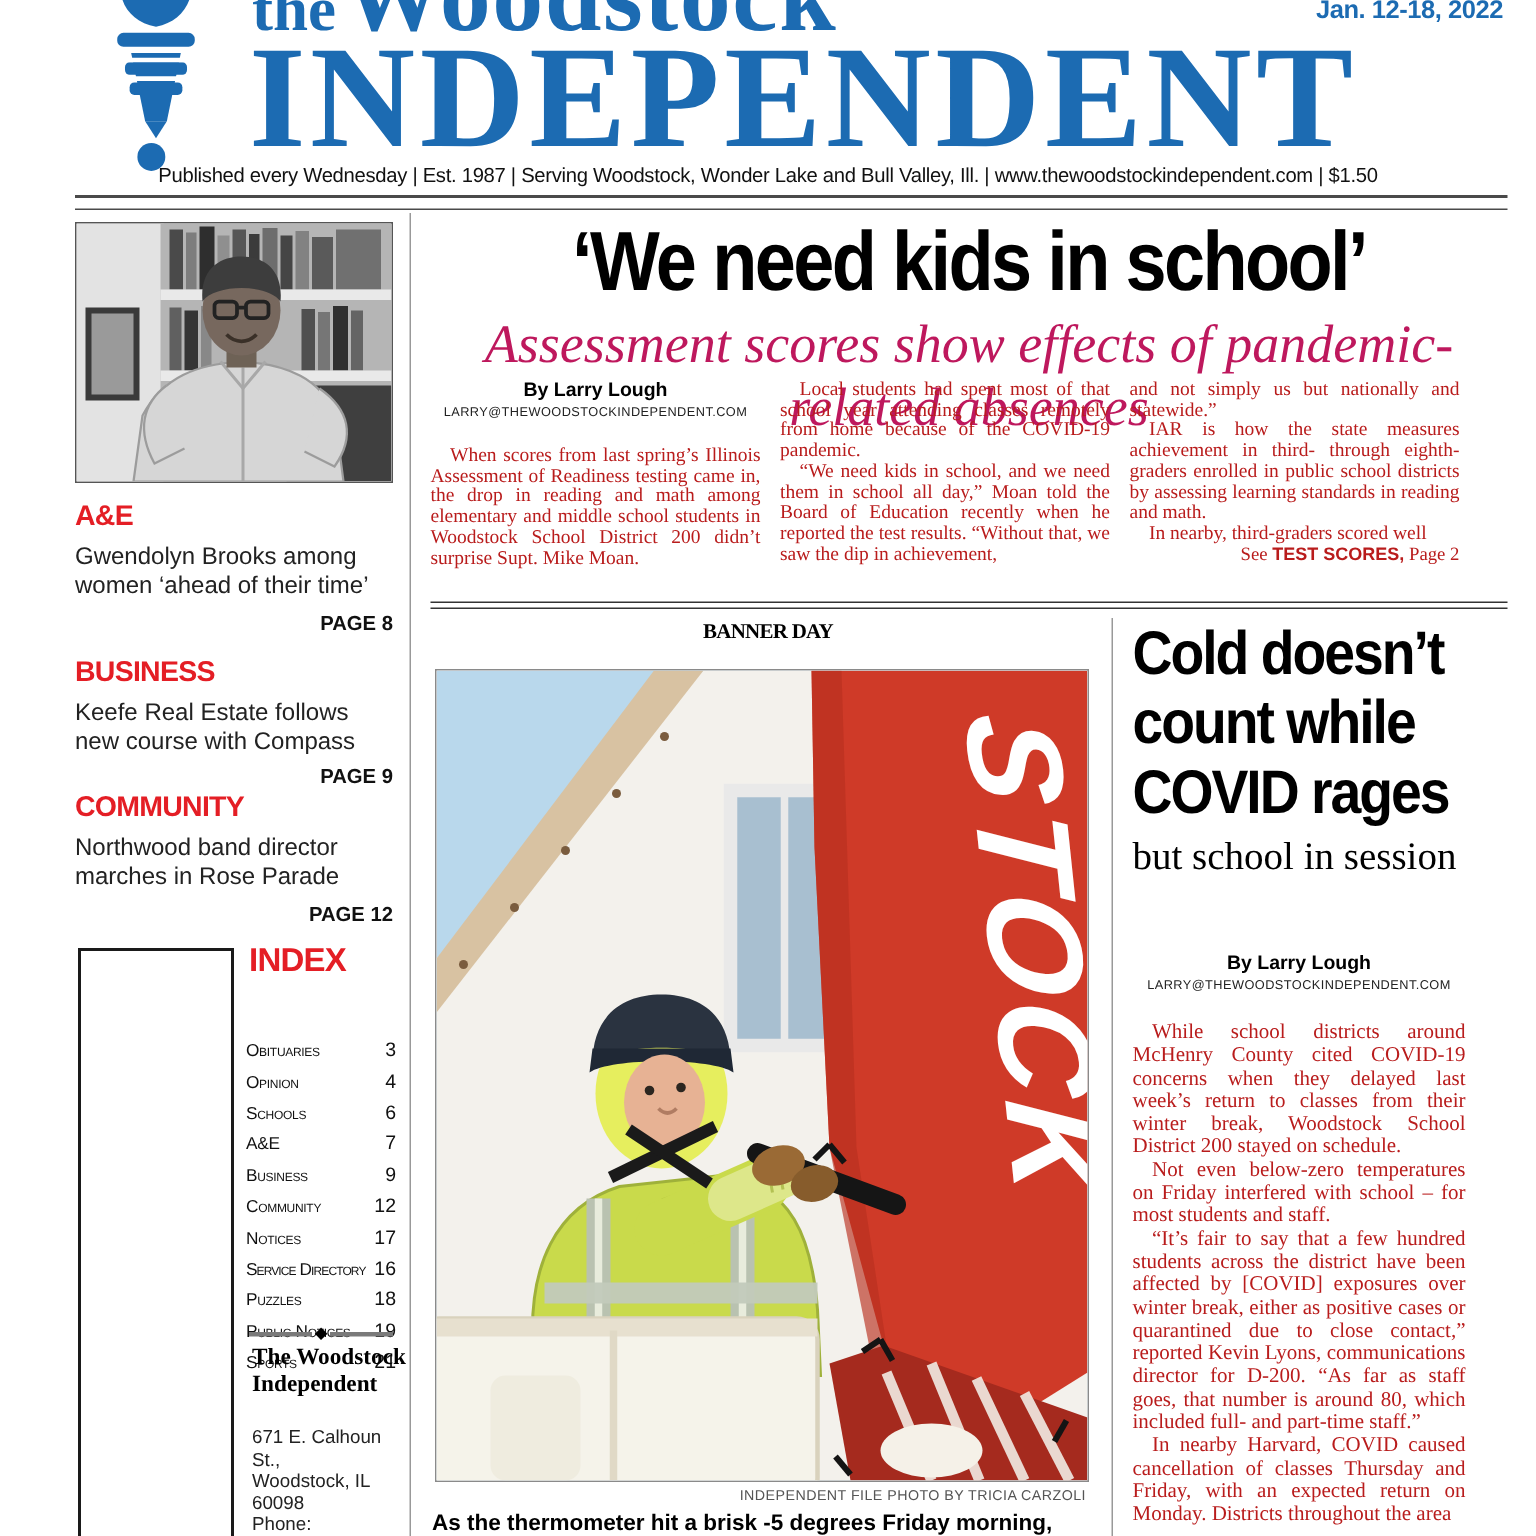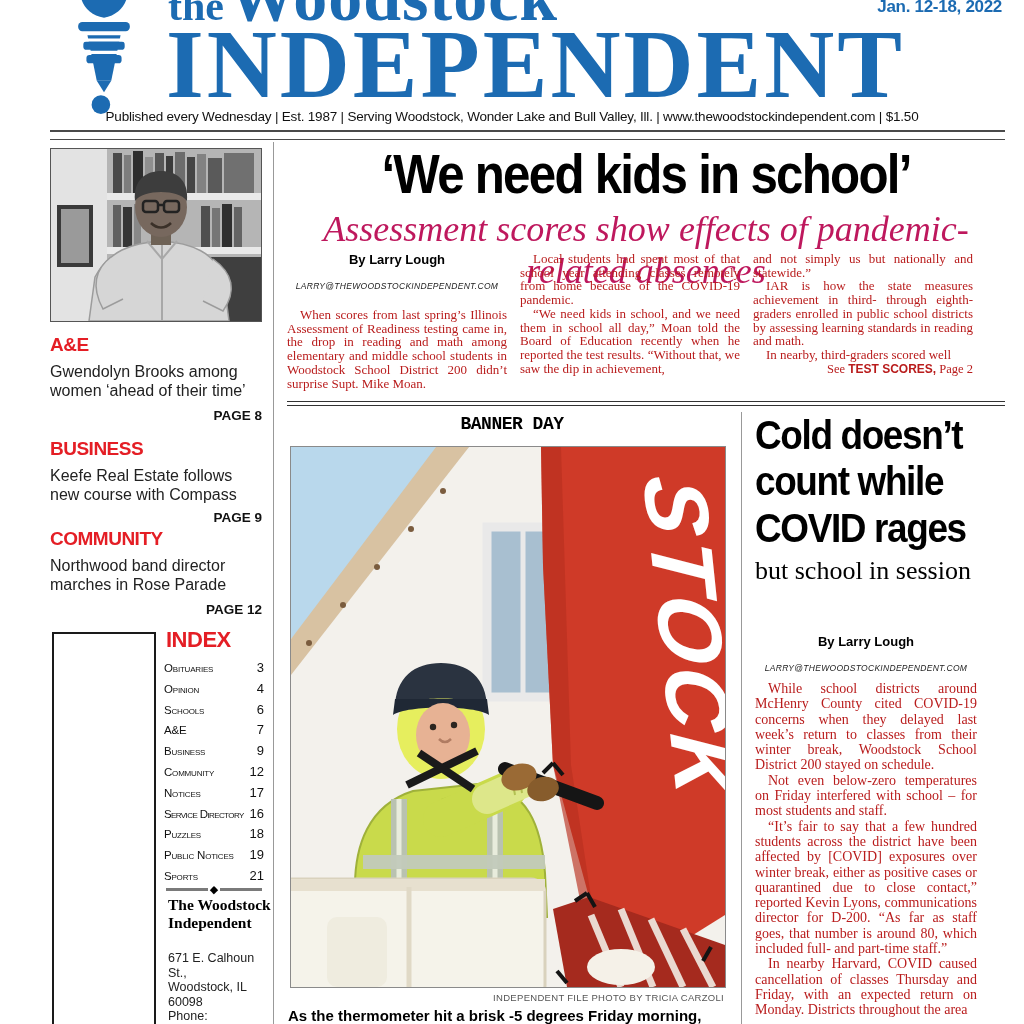--- a/index.html
+++ b/index.html
@@ -31,21 +31,21 @@
   .sb-label{font-family:"Liberation Sans",sans-serif;font-weight:bold;font-size:19px;
       color:#e41e25;letter-spacing:-0.5px;}
   .sb-teaser{font-family:"Liberation Sans",sans-serif;font-size:16px;line-height:19px;color:#222;}
   .sb-page{font-family:"Liberation Sans",sans-serif;font-weight:bold;font-size:13.5px;color:#111;
       text-align:right;}
   .sb-block{position:absolute;left:50px;width:212px;}
   .index-title{position:absolute;left:166px;top:627px;width:96px;text-align:left;
       font-family:"Liberation Sans",sans-serif;font-weight:bold;font-size:22px;color:#e41e25;letter-spacing:-0.5px;}
   .index-box{position:absolute;left:52px;top:632px;width:104px;height:420px;
       border:2px solid #1a1a1a;box-sizing:border-box;background:#fff;}
-  .index-list{position:absolute;left:164px;top:660px;width:100px;}
+  .index-list{position:absolute;left:164px;top:692px;width:100px;}
   .index-row{display:flex;justify-content:space-between;align-items:baseline;height:20.8px;
       font-family:"Liberation Sans",sans-serif;font-size:11.5px;color:#111;}
   .index-row .nm{font-variant:small-caps;letter-spacing:-0.2px;}
   .index-row .pg{font-size:13px;}
   .index-divider{position:absolute;left:166px;top:884px;width:96px;display:flex;align-items:center;}
   .index-divider .ln{flex:1;height:3px;background:#7a7a7a;}
   .index-divider .dm{color:#000;font-size:11px;padding:0 2px;line-height:1;}
   .addr-name{position:absolute;left:168px;top:896px;width:104px;
       font-family:"Liberation Serif",serif;font-weight:bold;font-size:15.5px;line-height:1.15;color:#000;}
   .addr-lines{position:absolute;left:168px;top:951px;width:104px;
@@ -54,32 +54,32 @@
   
   .main-headline{position:absolute;left:287px;top:146px;width:718px;text-align:center;
       font-family:"Liberation Sans",sans-serif;font-weight:bold;font-size:56px;line-height:1;
       letter-spacing:-2px;color:#000;transform:scaleX(0.88);transform-origin:50% 0;white-space:nowrap;}
   .main-deck{position:absolute;left:287px;top:208px;width:718px;text-align:center;
       font-family:"Liberation Serif",serif;font-style:italic;font-size:36px;color:#be185d;}
   .col{position:absolute;top:252px;width:220px;}
   .col1{left:287px;} .col2{left:520px;} .col3{left:753px;}
   .byline{font-family:"Liberation Sans",sans-serif;font-weight:bold;font-size:13px;text-align:center;color:#000;}
   .byline-email{font-family:"Liberation Sans",sans-serif;font-size:8.5px;letter-spacing:0.3px;
-      text-align:center;color:#222;margin-top:14px;font-style:italic;}
+      text-align:center;color:#222;margin-top:2px;}
   .body-p{font-size:13px;line-height:13.7px;text-align:justify;margin:0;hyphens:auto;color:#b91c1c;}
   .ind{text-indent:13px;}
   .col1 .body-p{margin-top:17px;}
   .jump{font-size:12.5px;text-align:right;margin-top:1px;}
   .jump .jb{font-family:"Liberation Sans",sans-serif;font-weight:bold;font-size:12px;}
   .story-rule{position:absolute;left:287px;top:401px;width:718px;height:5px;
       border-top:1.5px solid #333;border-bottom:1.5px solid #333;box-sizing:border-box;}
 
   
   .kicker{position:absolute;left:287px;top:414px;width:450px;text-align:center;
-      font-family:Liberation Mono, monospace;font-weight:bold;font-size:18px;letter-spacing:-0.5px;color:#000;}
+      font-family:Liberation Serif, serif;font-weight:bold;font-size:14px;letter-spacing:-0.5px;color:#000;}
   .bd-photo{position:absolute;left:290px;top:446px;width:434px;height:540px;
       border:1px solid #8a8a8a;box-sizing:content-box;overflow:hidden;}
   .credit{position:absolute;left:287px;top:992px;width:437px;text-align:right;
       font-family:"Liberation Sans",sans-serif;font-size:9.5px;letter-spacing:0.3px;color:#555;}
   .caption{position:absolute;left:288px;top:1007px;width:440px;
       font-family:"Liberation Sans",sans-serif;font-weight:bold;font-size:15px;line-height:18px;color:#000;}
 
   
   .r-headline{position:absolute;left:755px;top:412px;width:260px;
       font-family:"Liberation Sans",sans-serif;font-weight:bold;font-size:41px;line-height:1.13;

